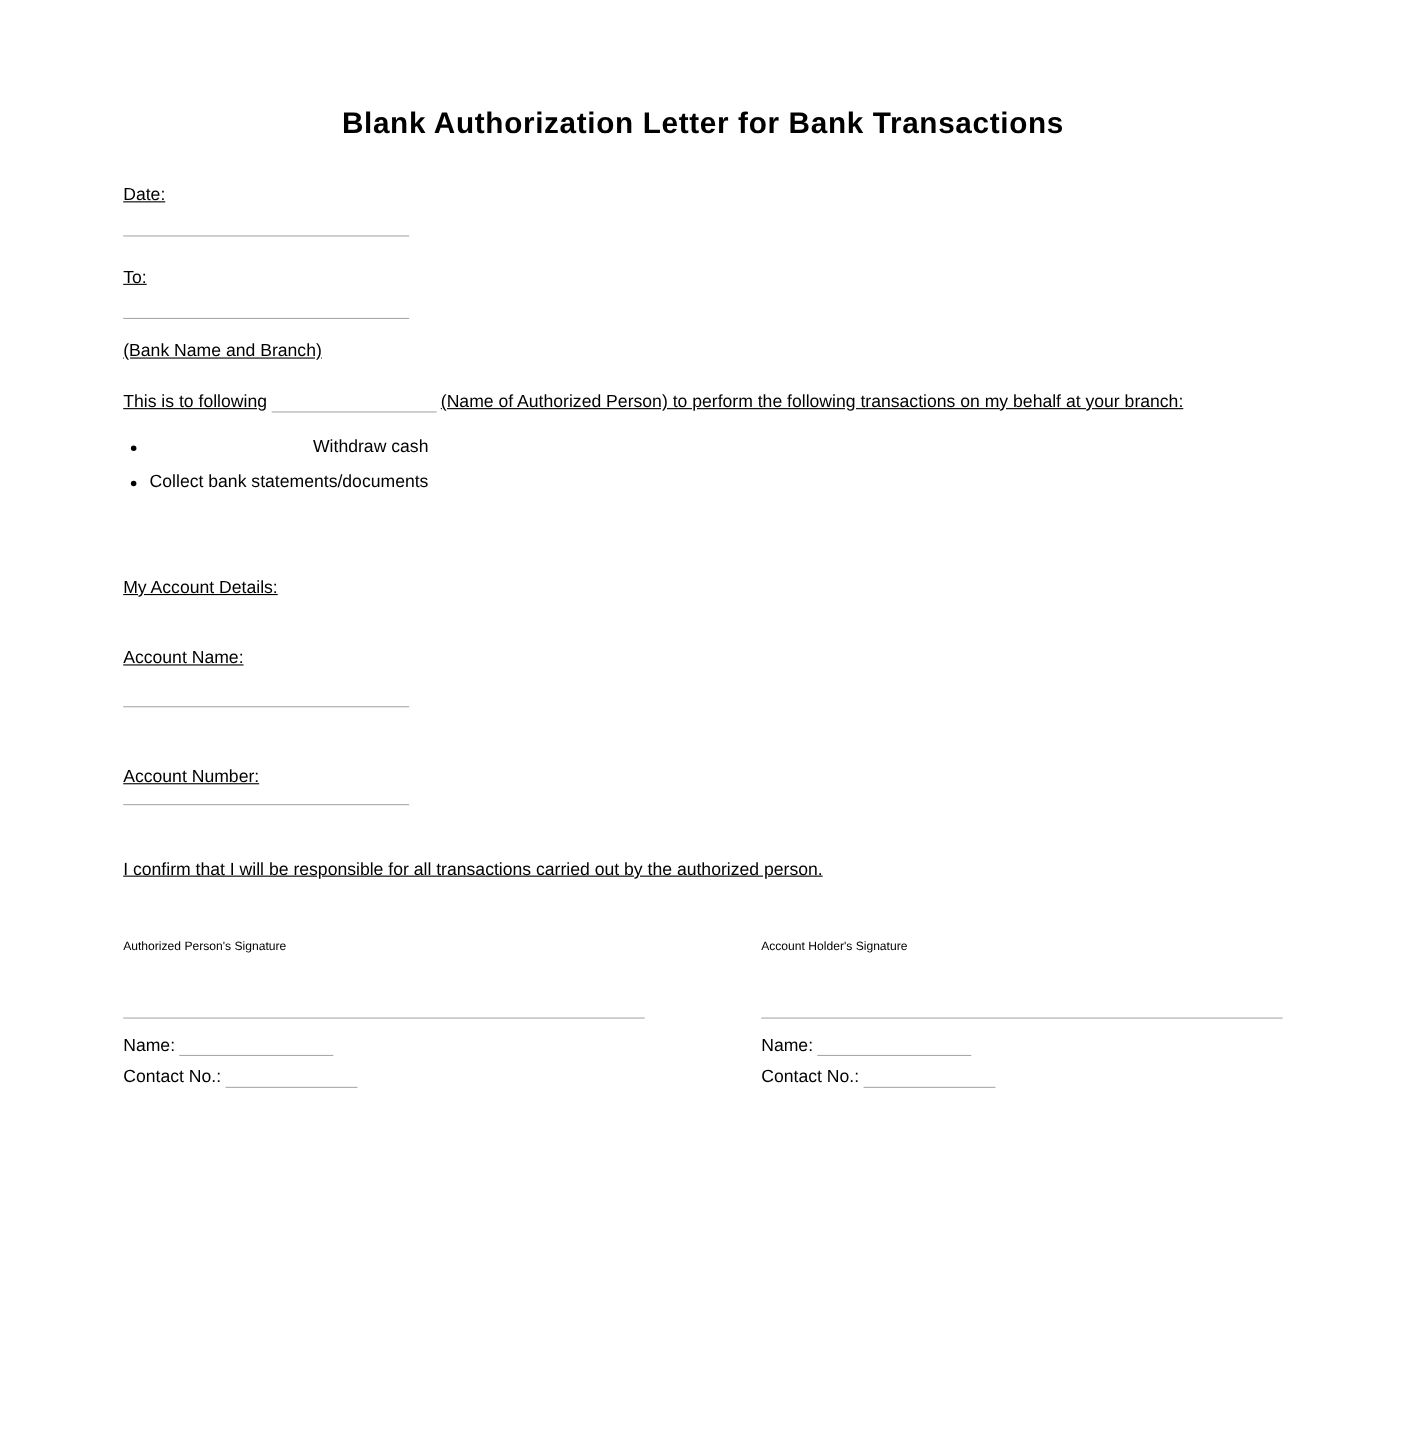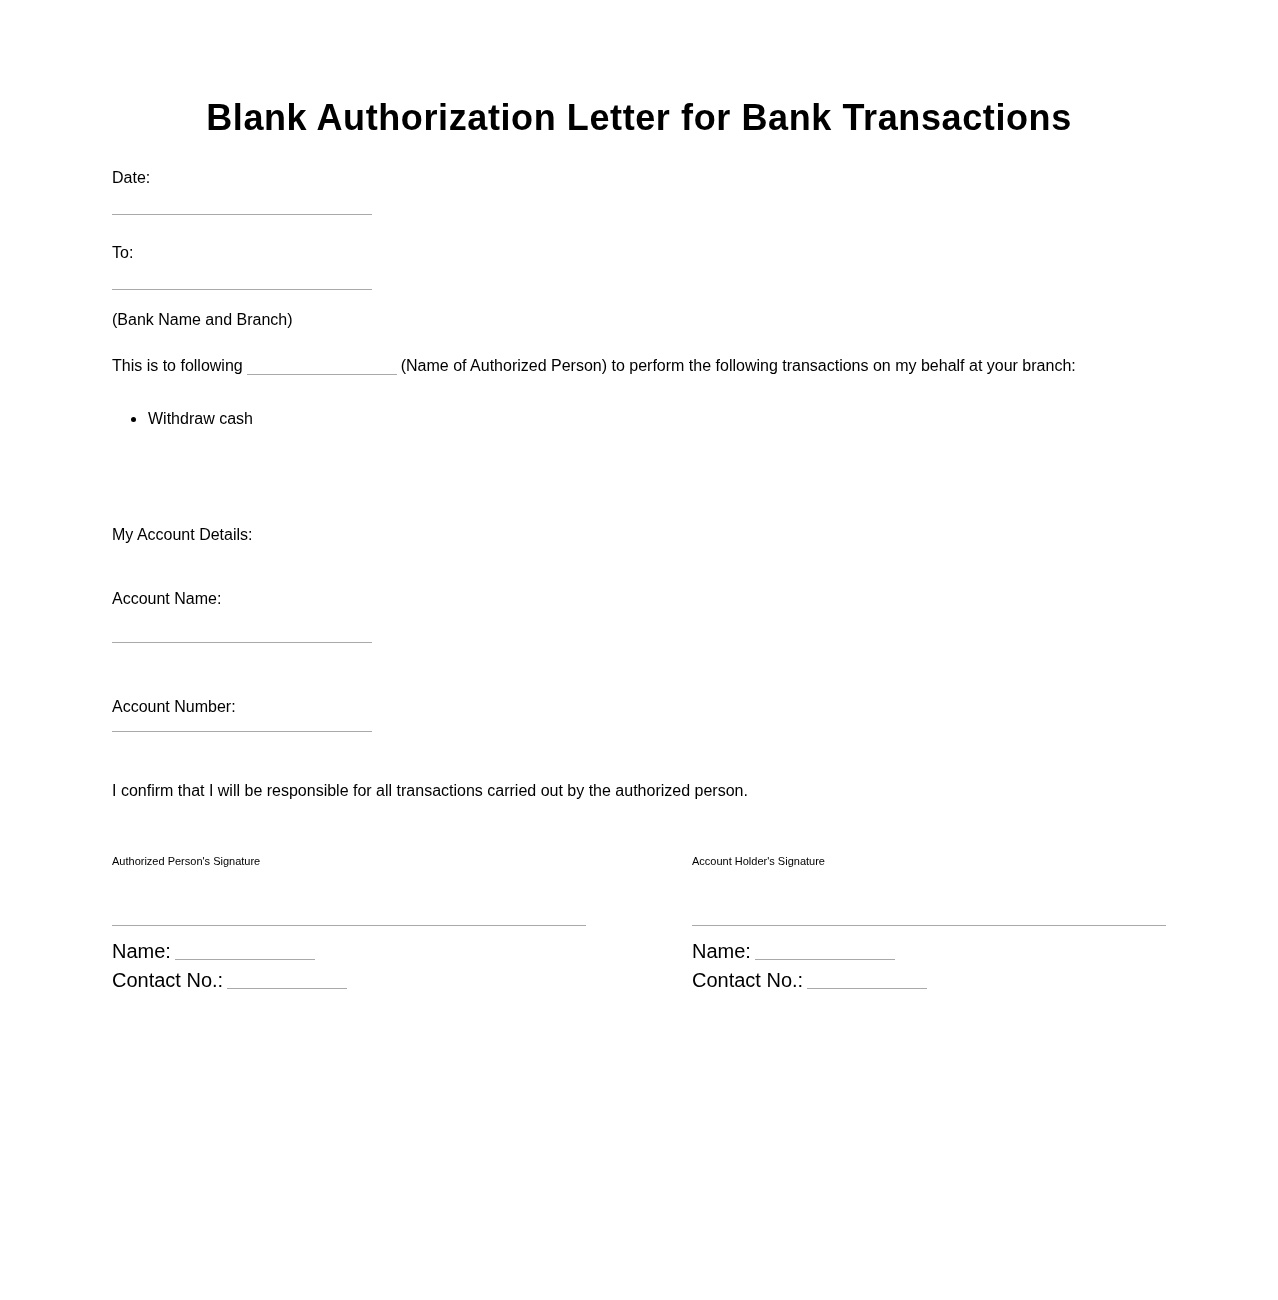--- a/index.html
+++ b/index.html
@@ -3,37 +3,37 @@
   <meta charset="utf-8">
   <style>
     html, body { margin: 0; padding: 0; background: #ffffff; }
     body {
       width: 1278px; height: 1300px; position: relative; overflow: hidden;
       font-family: "Liberation Sans", sans-serif; color: #000; font-size: 16px;
     }
     .page { position: absolute; left: 112px; top: 0; width: 1054px; }
     .title {
       position: absolute; left: 0; top: 97px; width: 1054px; text-align: center;
-      font-size: 36px; font-weight: bold; letter-spacing: 0.6px; margin: 0;
+      font-size: 27px; font-weight: bold; letter-spacing: 0.6px; margin: 0;
     }
-    .abs { position: absolute; left: 0; white-space: nowrap; line-height: 18px; }
+    .abs { position: absolute; left: 0; white-space: nowrap; line-height: 18px; text-decoration: underline; }
     .line { position: absolute; left: 0; height: 0; border-top: 1px solid #a9a9a9; }
     .inline-blank {
       display: inline-block; vertical-align: bottom; border-bottom: 1px solid #a9a9a9;
       height: 16px; margin-left: 4px; margin-right: 4px;
     }
-    ul.tx { position: absolute; left: 0; top: 398px; margin: 12px; padding: 0 0 0 24px; list-style: none; text-align: right; }
+    ul.tx { position: absolute; left: 0; top: 398px; margin: 0; padding: 0 0 0 24px; list-style: none; text-align: right; }
     ul.tx li { position: relative; height: 32px; line-height: 18px; white-space: nowrap; }
     ul.tx li .bullet {
       position: absolute; left: -17px; top: 7px; width: 5px; height: 5px; border-radius: 50%; background: #000;
     }
     .sig-col { position: absolute; top: 852px; width: 474px; }
     .sig-label { position: absolute; left: 0; top: 0; font-size: 11px; line-height: 18px; white-space: nowrap; }
     .sig-line { position: absolute; left: 0; top: 73px; width: 474px; border-top: 1px solid #a9a9a9; }
-    .sig-field { position: absolute; left: 0; white-space: nowrap; line-height: 18px; font-size: 20px; }
+    .sig-field { position: absolute; left: 0; white-space: nowrap; line-height: 18px; font-size: 16px; }
     .sig-field .blank { display: inline-block; vertical-align: bottom; border-bottom: 1px solid #a9a9a9; height: 16px; margin-left: 4px; }
   </style>
 </head>
 <body>
 
 <div class="page">
 
   <h1 class="title">Blank Authorization Letter for Bank Transactions</h1>
 
   <div class="abs" style="top:169px;">Date:</div>
@@ -42,20 +42,21 @@
   <div class="abs" style="top:244px;">To:</div>
   <div class="line" style="top:289px; width:260px;"></div>
   <div class="abs" style="top:311px;">(Bank Name and Branch)</div>
 
   <div class="abs" style="top:350px;">
     <span>This is to following</span><span class="inline-blank" style="width:150px; height:24px;"></span><span>(Name of Authorized Person) to perform the following transactions on my behalf at your branch:</span>
   </div>
 
   <ul class="tx">
     <li><span class="bullet"></span><span>Withdraw cash</span></li>
+    <li><span class="bullet"></span><span>Collect bank statements/documents</span></li>
   </ul>
 
   <div class="abs" style="top:526px;">My Account Details:</div>
 
   <div class="abs" style="top:590px;">Account Name:</div>
   <div class="line" style="top:642px; width:260px;"></div>
 
   <div class="abs" style="top:698px;">Account Number:</div>
   <div class="line" style="top:731px; width:260px;"></div>
 

